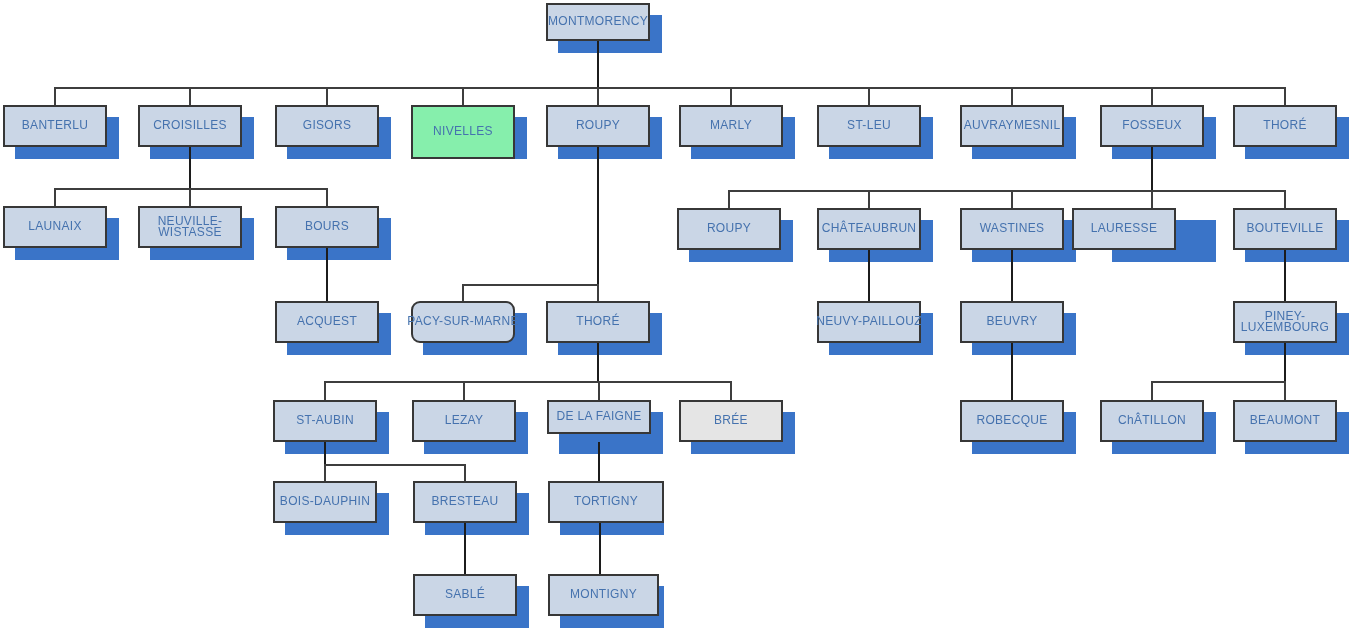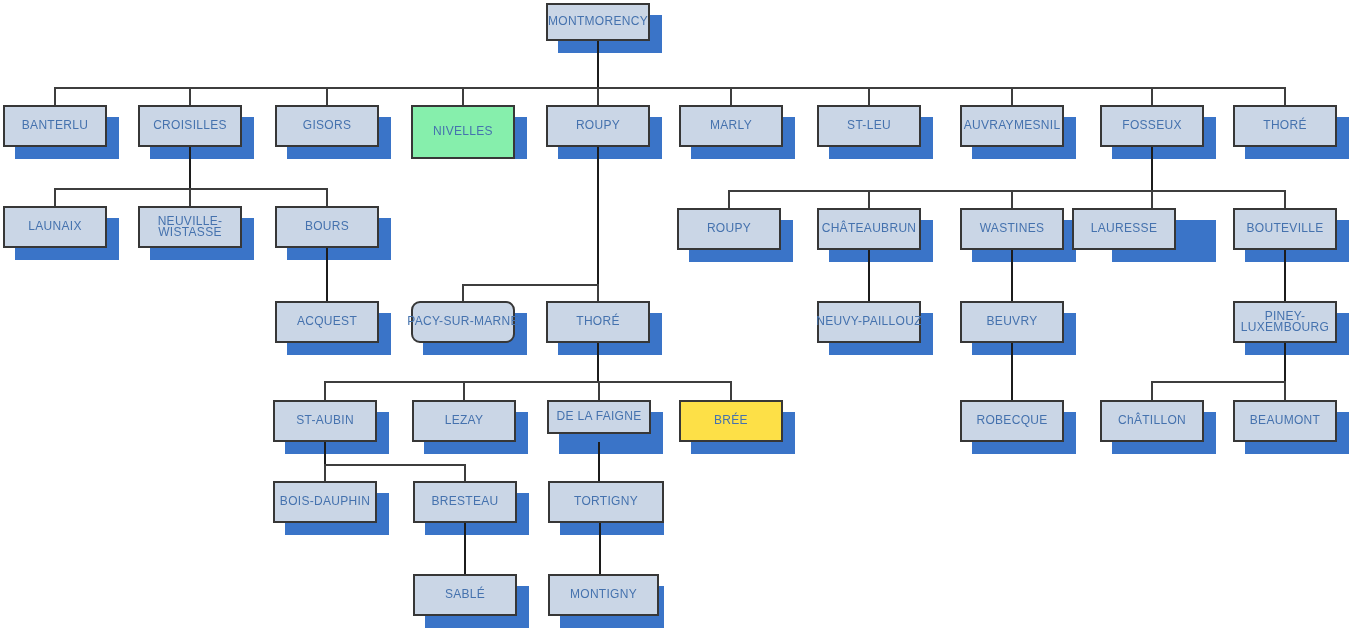--- a/index.html
+++ b/index.html
@@ -208,21 +208,21 @@
     </div>
     <div class="node" style="left: 273px; top: 400px; width: 104px; height: 42px; background: rgb(202, 214, 230); border-color: rgb(55, 55, 55);">
       <span class="lbl" style="color: rgb(69, 114, 174);">ST-AUBIN</span>
     </div>
     <div class="node" style="left: 412px; top: 400px; width: 104px; height: 42px; background: rgb(202, 214, 230); border-color: rgb(55, 55, 55);">
       <span class="lbl" style="color: rgb(69, 114, 174);">LEZAY</span>
     </div>
     <div class="node" style="left: 547px; top: 400px; width: 104px; height: 34px; background: rgb(202, 214, 230); border-color: rgb(55, 55, 55);">
       <span class="lbl" style="color: rgb(69, 114, 174);">DE LA FAIGNE</span>
     </div>
-    <div class="node" style="left: 679px; top: 400px; width: 104px; height: 42px; background: #fde047; border-color: rgb(55, 55, 55); justify-content: center;">
+    <div class="node" style="left: 679px; top: 400px; width: 104px; height: 42px; background: #e5e5e5; border-color: rgb(55, 55, 55); justify-content: center;">
       <span class="lbl" style="color: rgb(69, 114, 174);">BRÉE</span>
     </div>
     <div class="node" style="left: 960px; top: 400px; width: 104px; height: 42px; background: rgb(202, 214, 230); border-color: rgb(55, 55, 55);">
       <span class="lbl" style="color: rgb(69, 114, 174);">ROBECQUE</span>
     </div>
     <div class="node" style="left: 1100px; top: 400px; width: 104px; height: 42px; background: rgb(202, 214, 230); border-color: rgb(55, 55, 55);">
       <span class="lbl" style="color: rgb(69, 114, 174);">ChÂTILLON</span>
     </div>
     <div class="node" style="left: 1233px; top: 400px; width: 104px; height: 42px; background: rgb(202, 214, 230); border-color: rgb(55, 55, 55);">
       <span class="lbl" style="color: rgb(69, 114, 174);">BEAUMONT</span>

